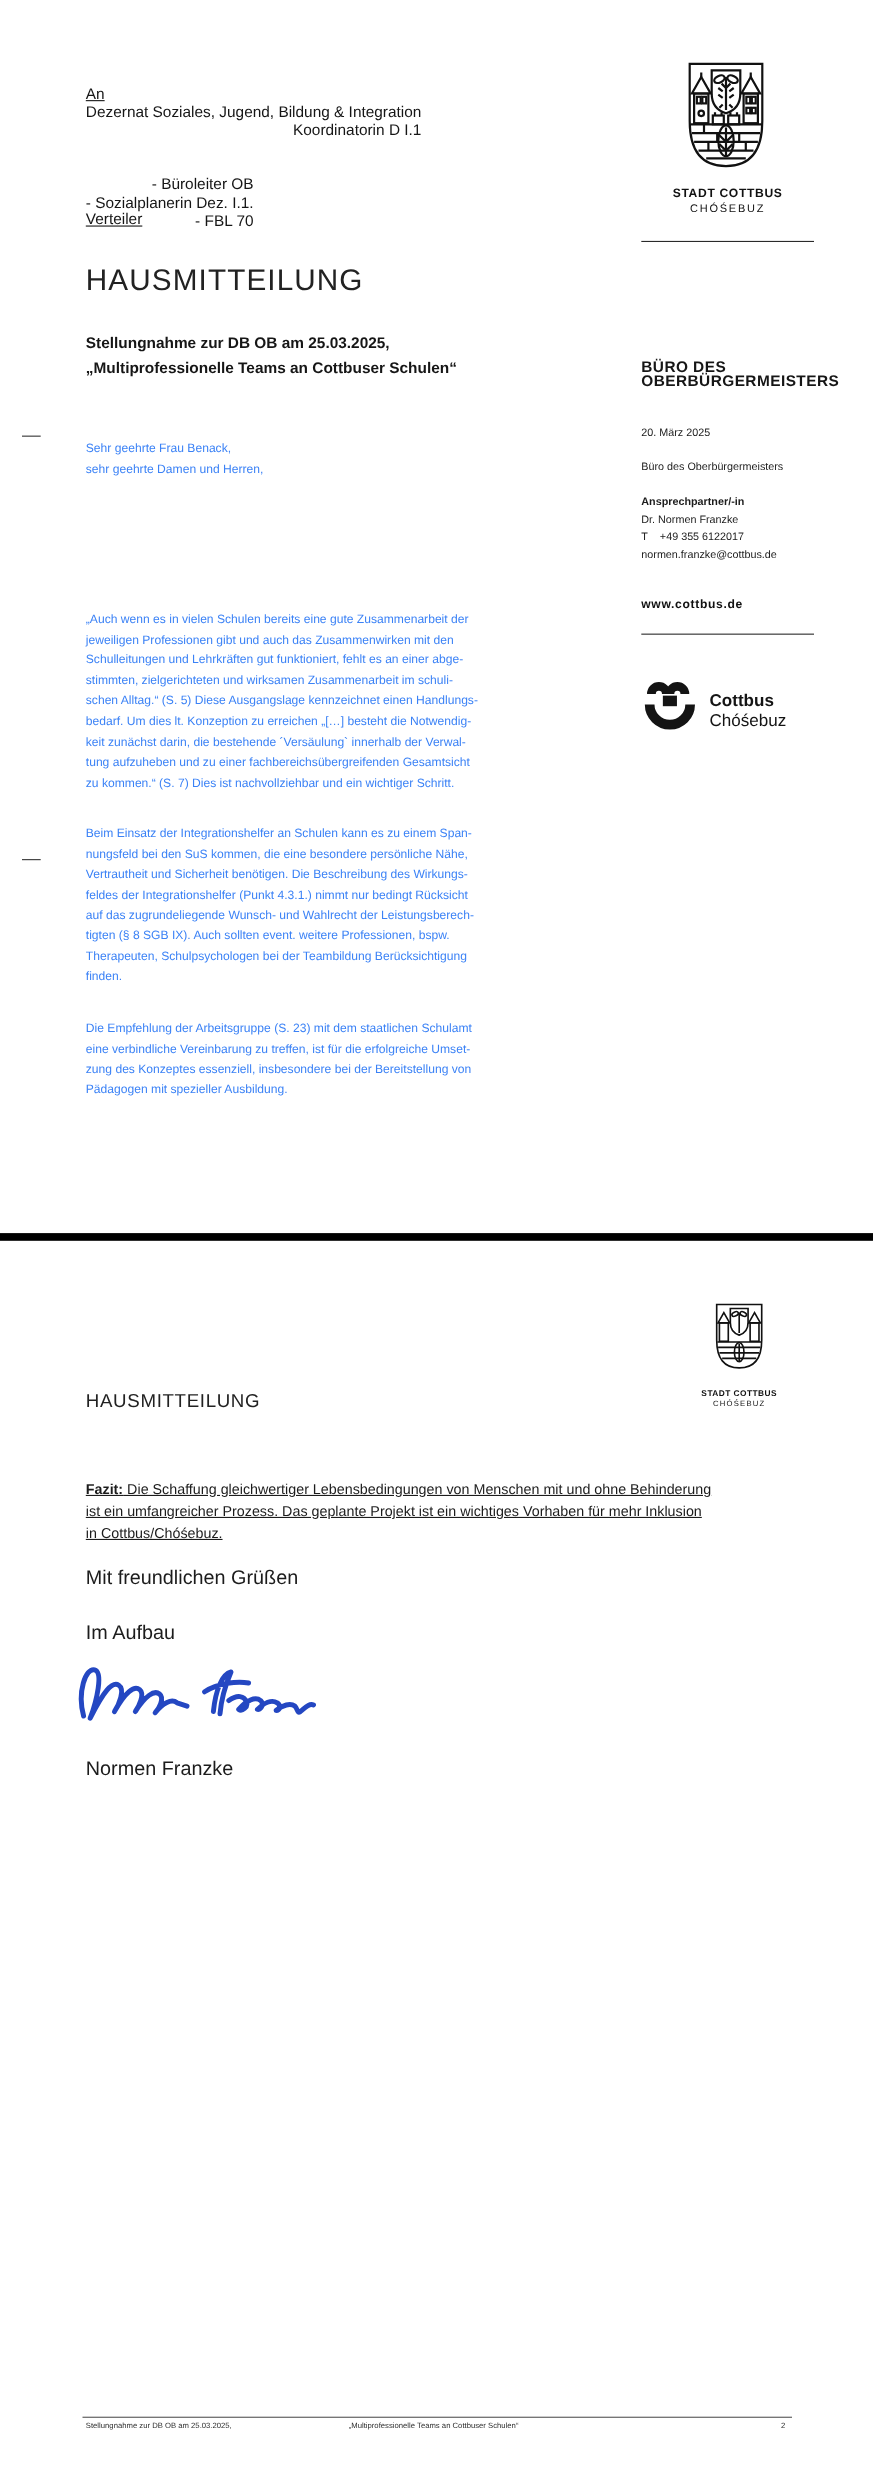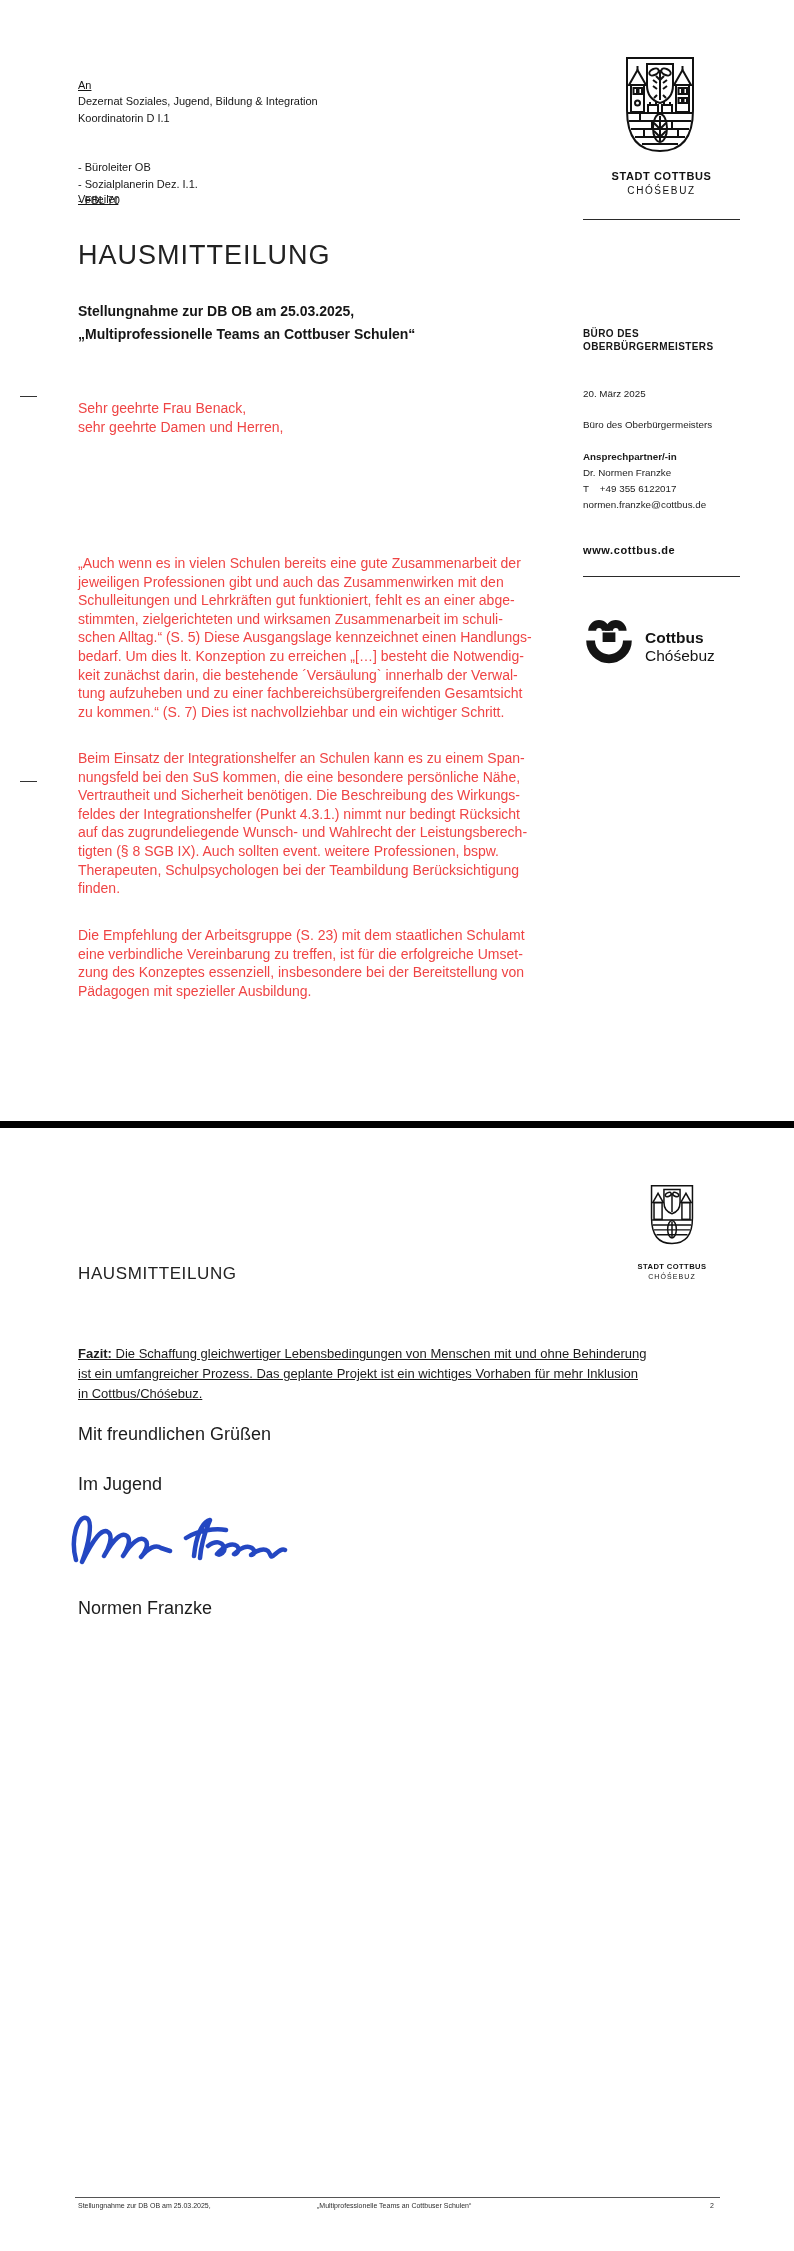--- a/index.html
+++ b/index.html
@@ -12,21 +12,21 @@
     color:#1a1a1a;
     overflow:hidden;
   }
   .abs{position:absolute;}
   .pre{white-space:pre-line;}
   .b{font-weight:bold;}
   .u{text-decoration:underline;}
   .center{text-align:center;}
 
   
-  .addr{font-size:11px;line-height:16.5px;color:#161616;}
+  .addr{font-size:14px;line-height:16.5px;color:#161616;text-align:right;}
 
   
   .memo-title{
     font-size:27px;
     font-weight:300;
     letter-spacing:1px;
     color:#222222;
   }
   .memo-title-p2{
     font-size:17px;
@@ -36,28 +36,28 @@
   }
 
   .subject{
     font-size:14px;
     font-weight:bold;
     line-height:23px;
     color:#161616;
   }
 
   .body-par{
-    font-size:14px;
+    font-size:11px;
     line-height:18.6px;
     width:500px;
-    color:#ef4444;
+    color:#3b82f6;
   }
 
   
-  .sb-office{font-size:10px;font-weight:bold;letter-spacing:.4px;line-height:13px;color:#161616;}
+  .sb-office{font-size:14px;font-weight:bold;letter-spacing:.4px;line-height:13px;color:#161616;}
   .sb-small{font-size:9.8px;line-height:16px;color:#1c1c1c;}
   .sb-web{font-size:11px;font-weight:bold;letter-spacing:.6px;color:#111111;}
   .rule{border-top:1.6px solid #2a2a2a;height:0;}
   .rule-thin{border-top:1px solid #555;height:0;}
 
   .wordmark1{font-size:11px;font-weight:bold;letter-spacing:.6px;color:#111;}
   .wordmark2{font-size:10px;letter-spacing:1.6px;color:#111;}
   .wordmark1-sm{font-size:7.6px;font-weight:bold;letter-spacing:.4px;color:#111;}
   .wordmark2-sm{font-size:7px;letter-spacing:1.1px;color:#111;}
 
@@ -197,21 +197,21 @@
   <div class="abs center wordmark1-sm" style="left:618px;top:1262px;width:108px;">STADT COTTBUS</div>
   <div class="abs center wordmark2-sm" style="left:618px;top:1273px;width:108px;">CHÓŚEBUZ</div>
 
   <div class="abs memo-title-p2" style="left:78px;top:1264px;">HAUSMITTEILUNG</div>
 
   <div class="abs fazit pre" style="left:78px;top:1344px;text-decoration:underline;"><span class="b">Fazit:</span><span> Die Schaffung gleichwertiger Lebensbedingungen von Menschen mit und ohne Behinderung
 ist ein umfangreicher Prozess. Das geplante Projekt ist ein wichtiges Vorhaben für mehr Inklusion
 in Cottbus/Chóśebuz.</span></div>
 
   <div class="abs sign-block" style="left:78px;top:1424px;">Mit freundlichen Grüßen</div>
-  <div class="abs sign-block" style="left:78px;top:1474px;">Im Jugend</div>
+  <div class="abs sign-block" style="left:78px;top:1474px;">Im Aufbau</div>
 
   <div class="abs" style="left:66px;top:1498px;width:230px;height:95px;">
     <svg width="230" height="95" viewBox="0 0 230 95">
       <g fill="none" stroke-width="4.5" stroke-linecap="round" stroke-linejoin="round" stroke="#2447c2">
         <path d="M10 62 C4 40 12 18 20 20 C28 22 22 48 16 64 C28 40 36 30 42 34 C48 38 42 52 38 58 C48 40 56 34 61 38 C66 42 60 54 57 58 C66 44 74 38 79 42 C84 46 78 56 75 59 C82 50 90 46 95 50 L104 53"></path>
         <path d="M128 58 C130 38 136 24 144 22 C138 36 135 48 134 60 M120 40 C132 32 150 30 160 32 M142 48 C150 42 156 44 158 49 C160 54 154 58 151 56 C158 48 166 44 171 48 C175 52 170 57 168 56 C174 50 181 47 186 50 C190 53 188 57 185 57 C191 52 198 50 202 53 C205 56 204 60 207 58 C211 55 215 50 219 52"></path>
       </g>
     </svg>
   </div>
 

